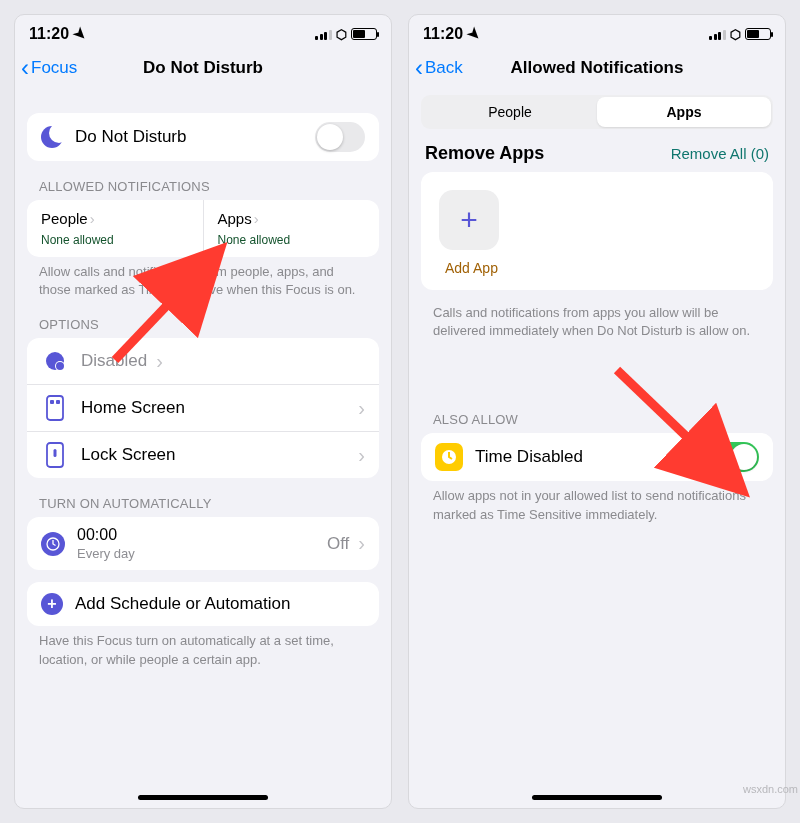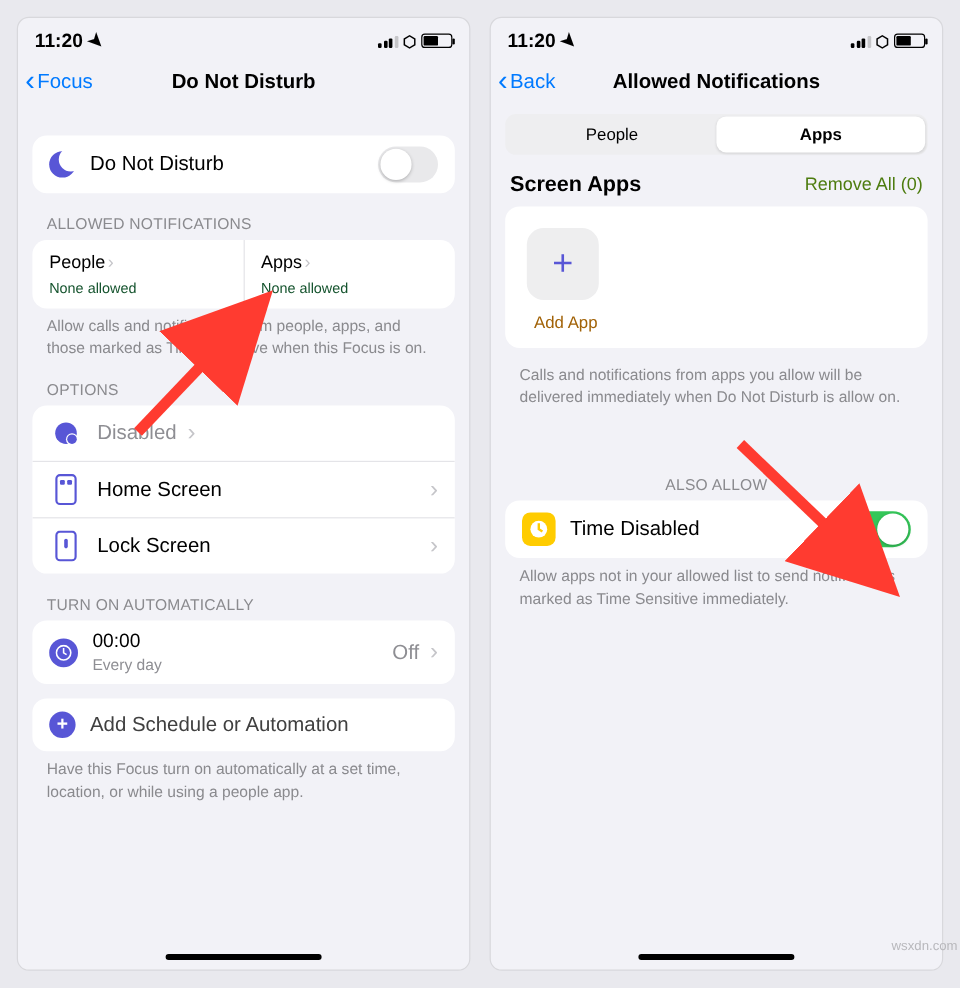--- a/index.html
+++ b/index.html
@@ -115,21 +115,21 @@
     background:#eeeef0;
     border-radius:9px;
     display:flex;
     padding:2px;
   }
   .segmented .seg { flex:1; display:flex; align-items:center; justify-content:center; font-size:14px; border-radius:8px; cursor:pointer;}
   .segmented .seg.selected { background:#fff; font-weight:600; box-shadow:0 1px 2px rgba(0,0,0,.1);}
 
   .subheader-row { display:flex; align-items:center; justify-content:space-between; margin: 0 16px 8px 16px;}
   .subheader-row .h { font-size:18px; font-weight:700; }
-  .subheader-row .link { font-size:15px; color:#4d7c0f; cursor:pointer;}
+  .subheader-row .link { font-size:15px; color:#0f766e; cursor:pointer;}
 
   .addapp-card { padding: 18px 0 14px 18px;}
   .addbtn { width:60px; height:60px; border-radius:14px; background:#eeeeef; display:flex; align-items:center; justify-content:center; font-size:30px; color:#5856d6; cursor:pointer;}
   .addlabel { font-size:14px; color:#a16207; margin-top:10px; padding-left:6px;}
 
   
   .moon { width:22px; height:22px; position:relative; }
   .moon::before{content:"";position:absolute;left:0;top:0;width:22px;height:22px;border-radius:50%;background:#5856d6;}
   .moon::after{content:"";position:absolute;left:8px;top:-3px;width:20px;height:20px;border-radius:50%;background:#fff;}
 
@@ -256,24 +256,24 @@
         </span>
         <span class="value">Off</span>
         <span class="chev-right">›</span>
       </div>
     </div>
 
     <div style="height:12px;"></div>
     <div class="card">
       <div class="row">
         <span class="icon-box" style="background:#5856d6;border-radius:50%;width:22px;height:22px;color:#fff;font-size:16px;font-weight:700;">+</span>
-        <span class="label" style="color:#404040;">Add Schedule or Automation</span>
-      </div>
-    </div>
-    <div class="section-footer">Have this Focus turn on automatically at a set time, location, or while using a people app.</div>
+        <span class="label" style="color:#000000;">Add Schedule or Automation</span>
+      </div>
+    </div>
+    <div class="section-footer">Have this Focus turn on automatically at a set time, location, or while people a certain app.</div>
 
     <div class="home-ind"></div>
 
     <svg class="arrow" style="left:90px;top:225px;" width="140" height="130">
       <defs>
           <marker id="ah1" markerWidth="10" markerHeight="10" refX="8" refY="5" orient="auto">
             <path d="M0,0 L10,5 L0,10 Z" fill="#ff3b30"></path>
           </marker>
         </defs>
       <line x1="10" y1="120" x2="110" y2="15" stroke="#ff3b30" stroke-width="9" marker-end="url(#ah1)"></line>
@@ -304,33 +304,33 @@
       </div>
       <div class="navtitle">Allowed Notifications</div>
     </div>
 
     <div class="segmented">
       <div class="seg">People</div>
       <div class="seg selected">Apps</div>
     </div>
 
     <div class="subheader-row">
-      <div class="h">Screen Apps</div>
+      <div class="h">Remove Apps</div>
       <div class="link">Remove All (0)</div>
     </div>
 
     <div class="card addapp-card">
       <div class="addbtn">
         <span>+</span>
       </div>
       <div class="addlabel">Add App</div>
     </div>
     <div class="section-footer" style="margin-top:14px;">Calls and notifications from apps you allow will be delivered immediately when Do Not Disturb is allow on.</div>
 
-    <div class="section-header" style="margin-top:56px;text-align:center;">ALSO ALLOW</div>
+    <div class="section-header" style="margin-top:72px;">ALSO ALLOW</div>
     <div class="card">
       <div class="row">
         <span class="icon-box" style="background:#ffcc00;">
           <svg width="18" height="18" viewBox="0 0 18 18">
               <circle cx="9" cy="9" r="7" fill="#fff"></circle>
               <path d="M9 4v5l3 2" stroke="#ffcc00" stroke-width="2" fill="none"></path>
             </svg>
         </span>
         <span class="label">Time Disabled</span>
         <span class="toggle on">

